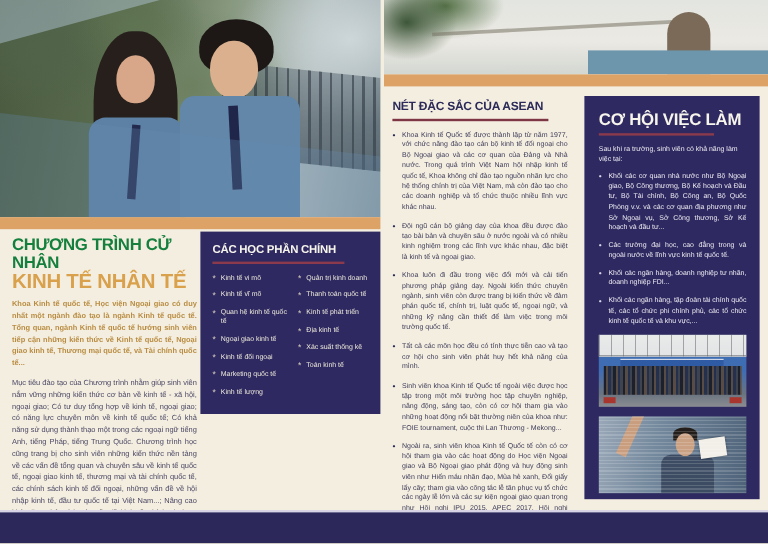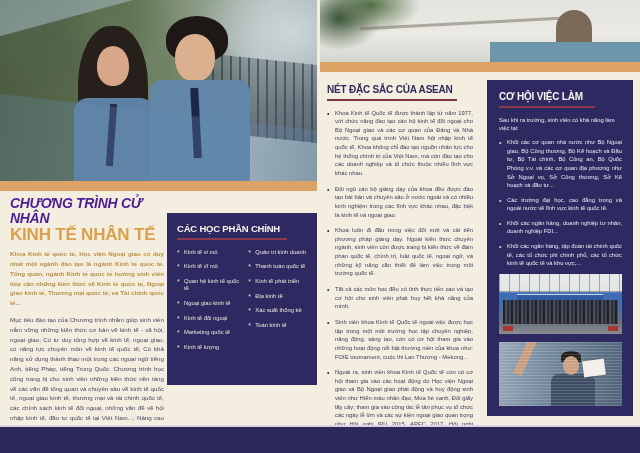--- a/index.html
+++ b/index.html
@@ -51,45 +51,45 @@
       linear-gradient(180deg,#e3e5e0 0%,#ebe9e3 55%,#d3d7d1 100%);
   }
   .blue-wall{position:absolute;right:0;bottom:0;width:150px;height:20px;background:#6d95ab;}
   .arch{position:absolute;left:236px;top:10px;width:36px;height:52px;border-radius:18px 18px 0 0;background:#7a6a57;}
   .facade-line{position:absolute;left:40px;top:22px;width:200px;height:3px;background:rgba(120,115,100,.55);transform:rotate(-3deg);}
   .band{position:absolute;background:#dca266;}
   .band-left{left:0;top:181px;width:317px;height:10px;}
   .band-right{left:320px;top:62px;width:320px;height:10px;}
   
   .left-col{position:absolute;left:10px;top:196px;width:154px;}
-  .title1{font-size:14px;font-weight:bold;color:#4c1d95;letter-spacing:-.3px;line-height:1.05;font-style:italic;}
+  .title1{font-size:14px;font-weight:bold;color:#15803d;letter-spacing:-.3px;line-height:1.05;}
   .title2{font-size:17px;font-weight:bold;color:#d9a14c;letter-spacing:-.2px;line-height:1.05;margin-top:1px;}
   .intro{margin-top:5px;font-size:6.2px;font-weight:bold;color:#b98d42;line-height:1.58;text-align:justify;}
   .desc{margin-top:7px;font-size:6.2px;color:#4a4763;line-height:1.58;text-align:justify;}
   
-  .courses{position:absolute;left:167px;top:193px;width:150px;height:172px;background:#2e2960;padding:10px 9px 8px 10px;margin-top:20px;}
+  .courses{position:absolute;left:167px;top:193px;width:150px;height:152px;background:#2e2960;padding:10px 9px 8px 10px;}
   .courses h2{margin:0;font-size:9.5px;font-weight:bold;color:#f7f4ec;letter-spacing:-.2px;}
   .rule{height:1.5px;background:#8a3a4c;margin-top:4px;}
   .rule-courses{width:110px;}
   .course-cols{display:flex;margin-top:9px;}
   .ccol{list-style:none;margin:0;padding:0;}
   .ccol1{width:70px;margin-right:6px;}
   .ccol2{width:64px;}
   .ccol li{position:relative;padding-left:7px;margin-bottom:7.5px;font-size:5.8px;color:#ece8db;line-height:1.25;}
   .ccol li::before{content:"*";position:absolute;left:0;top:0;font-size:7px;color:#e8dfc8;}
   
   .mid-col{position:absolute;left:327px;top:84px;width:146px;}
   .mid-col h2{margin:0;font-size:10px;font-weight:bold;color:#2b2a58;letter-spacing:-.2px;}
   .rule-mid{width:130px;background:#7d3644;margin-bottom:8px;}
   .blist{list-style:none;margin:0;padding:0;}
   .blist li{position:relative;padding-left:8px;margin-bottom:7px;font-size:5.85px;color:#3e3c58;line-height:1.48;text-align:justify;}
   .blist li::before{content:"\2022";position:absolute;left:0;top:0;color:#2b2a58;font-size:7px;}
   
   .careers{position:absolute;left:487px;top:80px;width:146px;height:336px;background:#2e2960;padding:11px 11px 10px 12px;}
-  .careers h2{margin:0;font-size:10px;font-weight:bold;color:#f7f4ec;letter-spacing:-.2px;}
+  .careers h2{margin:0;font-size:14px;font-weight:bold;color:#f7f4ec;letter-spacing:-.2px;}
   .rule-careers{width:96px;}
   .careers-intro{margin-top:8px;font-size:5.8px;color:#eceaf3;line-height:1.45;}
   .clist{list-style:none;margin:6px 0 0 0;padding:0;}
   .clist li{position:relative;padding-left:8px;margin-bottom:6px;font-size:5.8px;color:#eceaf3;line-height:1.48;text-align:justify;}
   .clist li::before{content:"\2022";position:absolute;left:0;top:0;color:#d8d3e6;font-size:7px;}
   .photo-group{
     position:relative;width:123px;height:60px;margin-top:5px;overflow:hidden;
     background:linear-gradient(180deg,#e9eaea 0%,#e2e4e5 30%,#3f6db4 31%,#3f6db4 50%,#6a7480 82%,#8a8d92 100%);
   }
   .truss{position:absolute;left:0;top:0;width:100%;height:18px;

